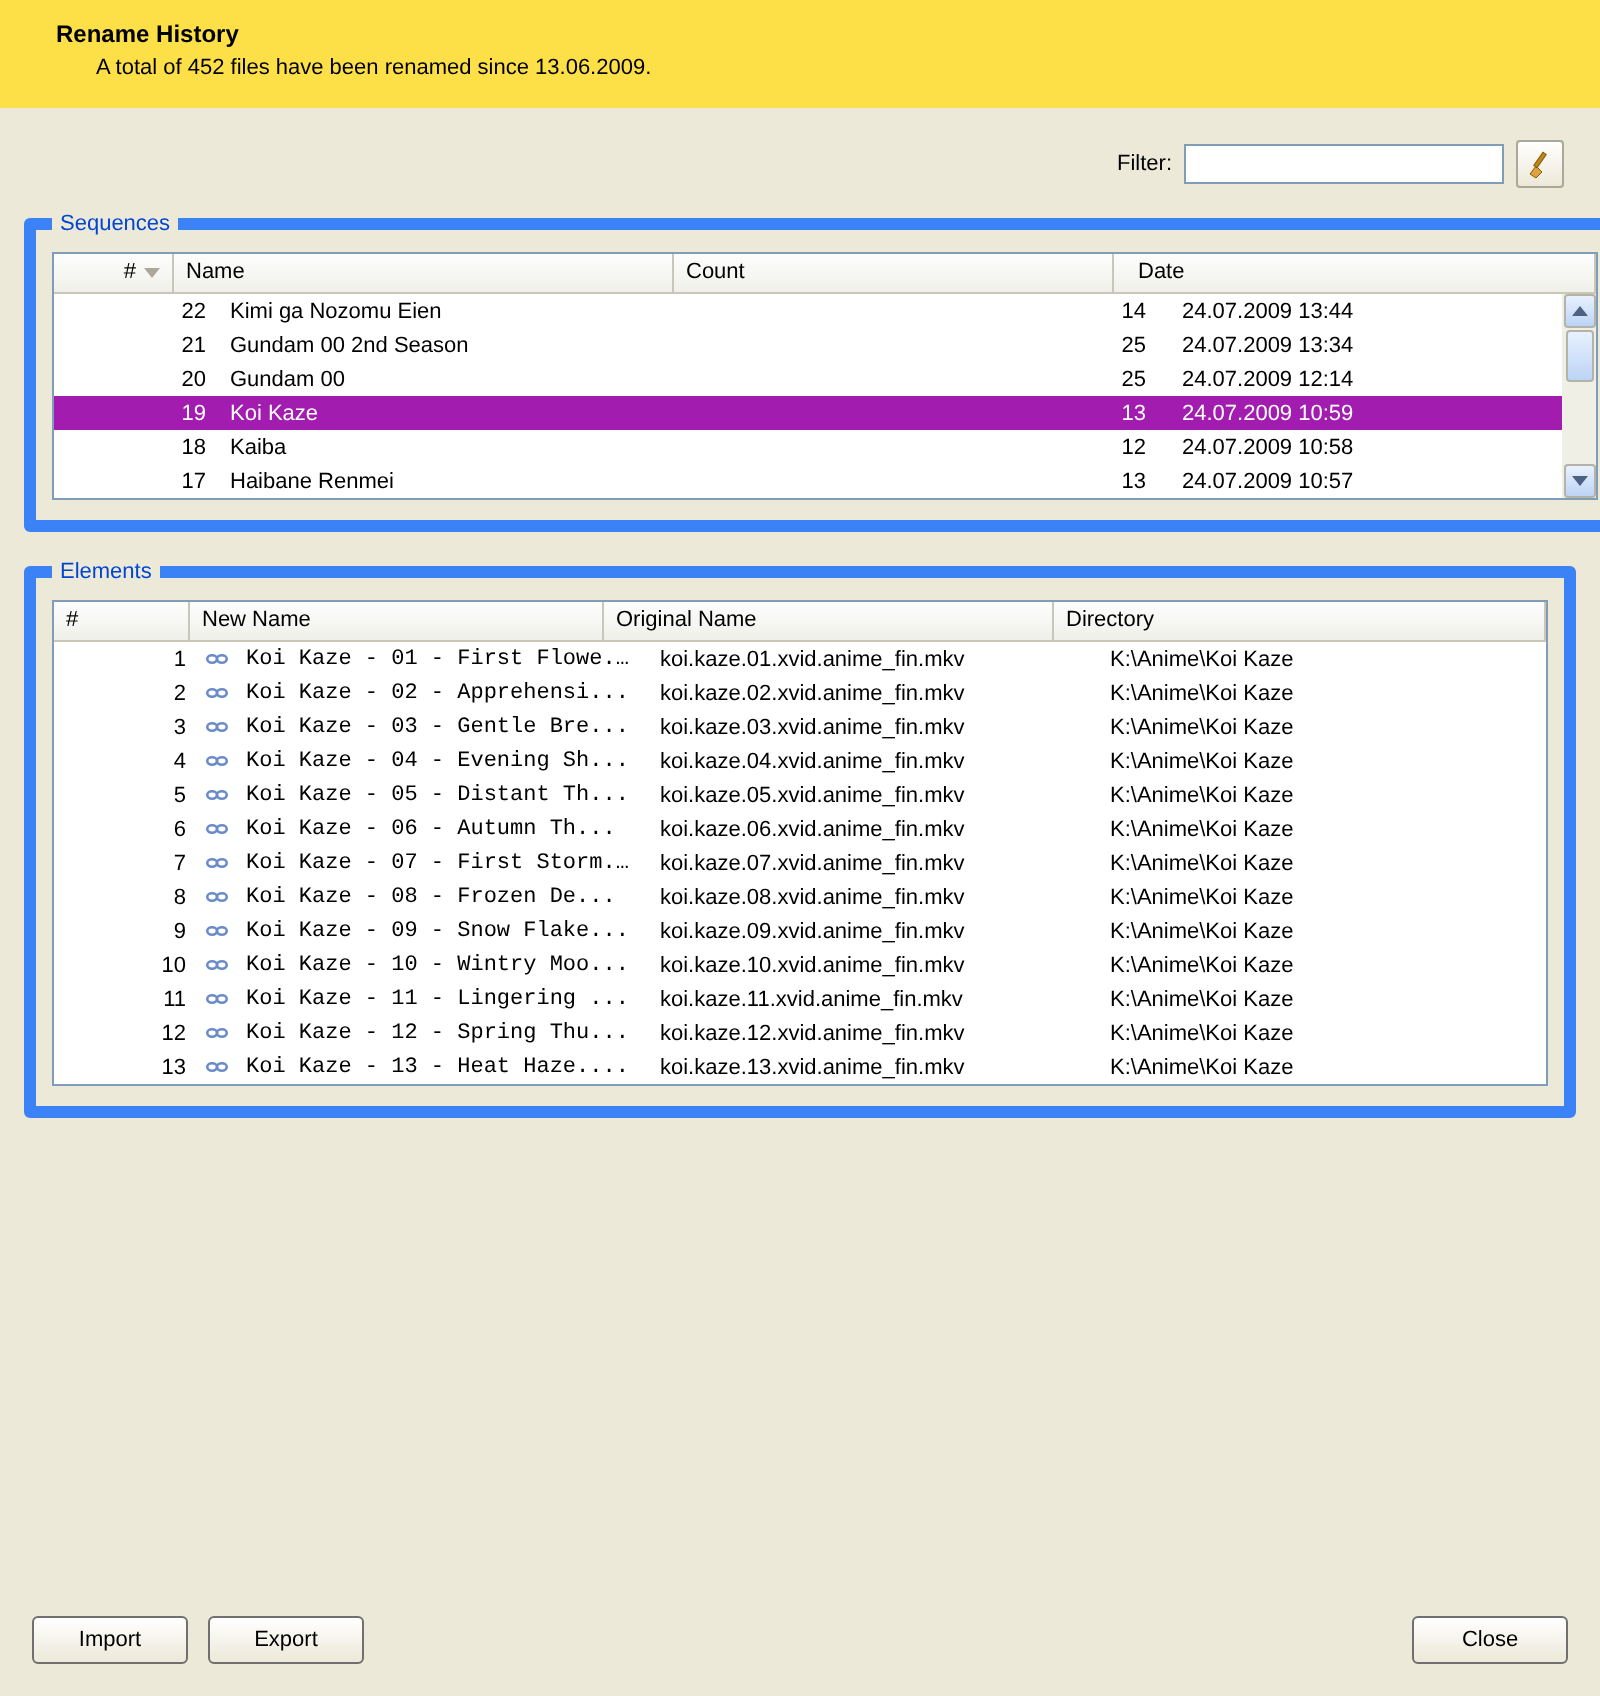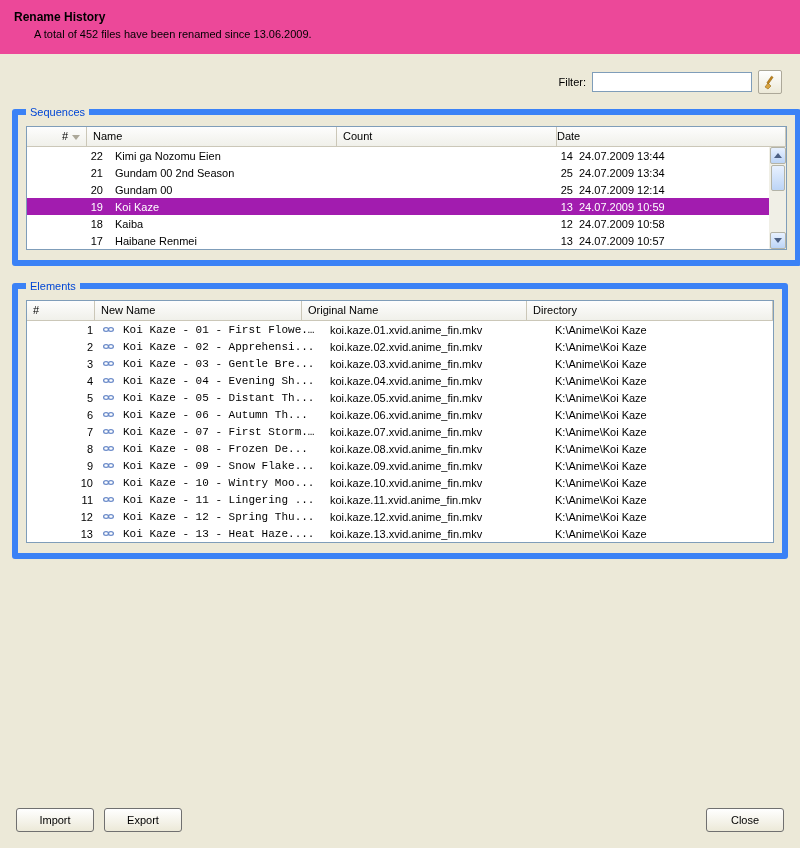--- a/index.html
+++ b/index.html
@@ -8,22 +8,22 @@
     font-family: Tahoma, sans-serif;
     font-size: 11px;
     background: #ece9d8;
     color: #000;
     width: 800px;
     height: 848px;
     overflow: hidden;
     position: relative;
   }
   .header-area {
-    background: #ec4899;
-    padding: 10px 14px 14px 14px;
+    background: #fde047;
+    padding: 10px 14px 14px 28px;
   }
   .title {
     font-weight: bold;
     font-size: 12px;
   }
   .subtitle {
     margin: 4px 0 0 20px;
   }
   .body-area {
     padding: 10px 12px;
@@ -100,21 +100,21 @@
     font-size: 11px;
   }
   .lv-row.selected {
     background: #a21caf;
     color: #fff;
   }
   
   .seq .col-num { width: 60px; text-align: right; }
   .seq .col-name { width: 250px; }
   .seq .col-count { width: 220px; text-align: right; padding-right: 6px;}
-  .seq .col-date { width: 190px; padding-left:0; }
+  .seq .col-date { width: 190px; padding-left:0;margin-left:12px; }
   .seq .lv-body-wrap { display:flex; }
   .seq .lv-body { flex:1; }
   
   .elem .col-num { width: 50px; text-align: right; }
   .elem .col-icon { width: 18px; padding:0 2px; display:flex; align-items:center; justify-content:center;}
   .elem .col-new { width: 207px; font-family: Liberation Mono, monospace; }
   .elem .col-orig { width: 225px; }
   .elem .col-dir { width: 220px; }
   .sort-arrow {
     display:inline-block;

